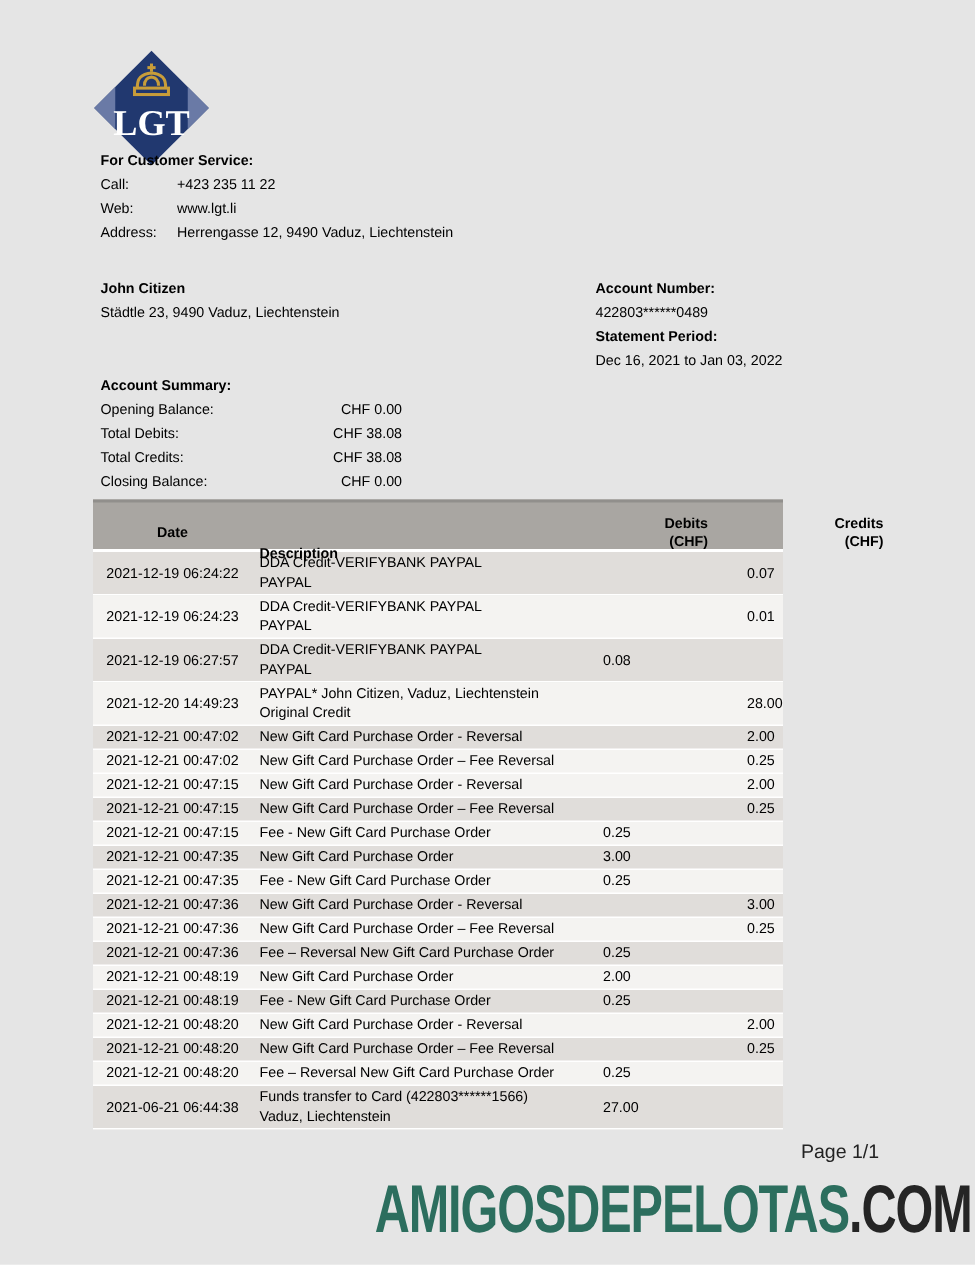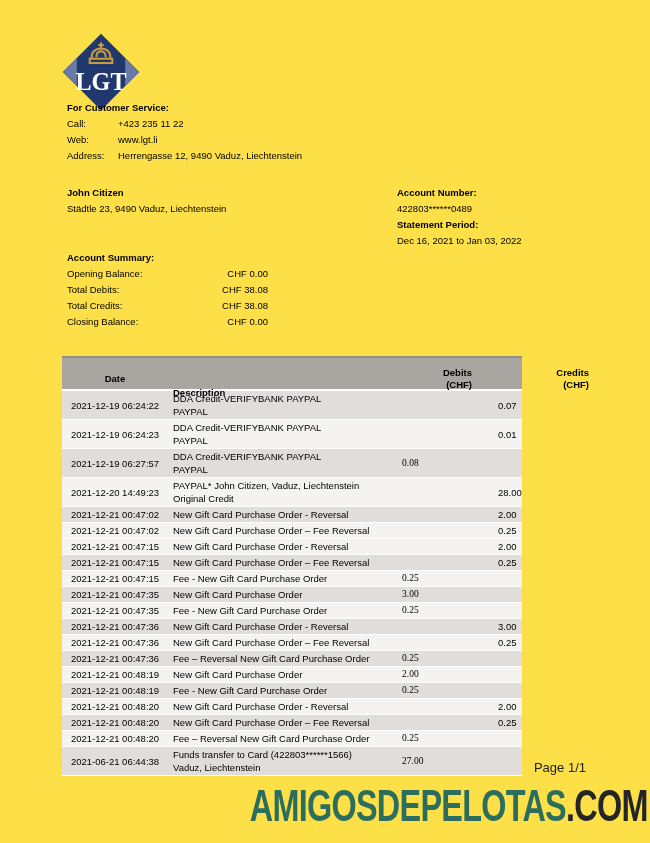--- a/index.html
+++ b/index.html
@@ -1,38 +1,38 @@
 <!DOCTYPE html>
 <html style="--header-bg: #a9a6a2; --shaded-row: #e0ddda; --light-row: #f4f3f1;"><head>
 <meta charset="utf-8">
 <style>
   html,body{margin:0;padding:0;}
   body{
     width:650px;height:843px;background:#ffffff;
     font-family:"Liberation Sans", sans-serif;color:#000;
     -webkit-font-smoothing:antialiased;
   }
-  .page{position:relative;width:650px;height:843px;overflow:hidden;background:#fde047;}
+  .page{position:relative;width:650px;height:843px;overflow:hidden;background:#e5e5e5;}
 
   
   .logo{position:absolute;left:62px;top:32px;width:78px;height:80px;}
 
   
   .block{position:absolute;font-size:9.5px;line-height:16px;}
   .b-title{font-weight:bold;}
   .cs{left:67px;top:100px;}
   .cs-row .lbl{display:inline-block;width:51px;}
   .customer{left:67px;top:185px;}
   .acct{left:397px;top:185px;}
   .summary{left:67px;top:250px;width:201px;}
   .sum-row{display:flex;text-align:center;}
   .sum-row .val{margin-left:auto;}
 
   
-  .table{position:absolute;left:62px;top:356px;width:460px;font-size:9.5px;}
+  .table{position:absolute;left:62px;top:333px;width:460px;font-size:9.5px;}
   .thead{
     display:grid;grid-template-columns:106px 210px 94px 117px;
     background:var(--header-bg,#a9a6a2);
     border-top:2px solid #918f8c;
     height:31px;align-items:center;font-weight:bold;
     border-bottom:2px solid #fff;
   }
   .thead .h{line-height:12px;}
   .h-date{text-align:center;}
   .h-desc{padding-left:5px;margin-top:29px;}
@@ -40,21 +40,21 @@
   .trow{
     display:grid;grid-template-columns:106px 210px 94px 117px;
     align-items:center;border-bottom:1px solid #fff;
     min-height:14px;padding:0;line-height:13px;
   }
   .trow.shaded{background:var(--shaded-row,#e0ddda);}
   .trow.light{background:var(--light-row,#f4f3f1);}
   .c{padding-top:1px;padding-bottom:1px;}
   .c.date{text-align:center;}
   .c.desc{padding-left:5px;}
-  .c.debit{padding-left:24px;font-family:Liberation Serif, serif;}
+  .c.debit{padding-left:24px;}
   .c.credit{padding-left:26px;}
 
   
   .pageno{position:absolute;top:760px;right:64px;font-size:13px;color:#222;}
   .watermark{
     position:absolute;top:783px;right:2px;
     font-size:45px;font-weight:bold;line-height:45px;letter-spacing:-1px;
     transform:scaleX(0.72);transform-origin:100% 50%;
     white-space:nowrap;
   }

